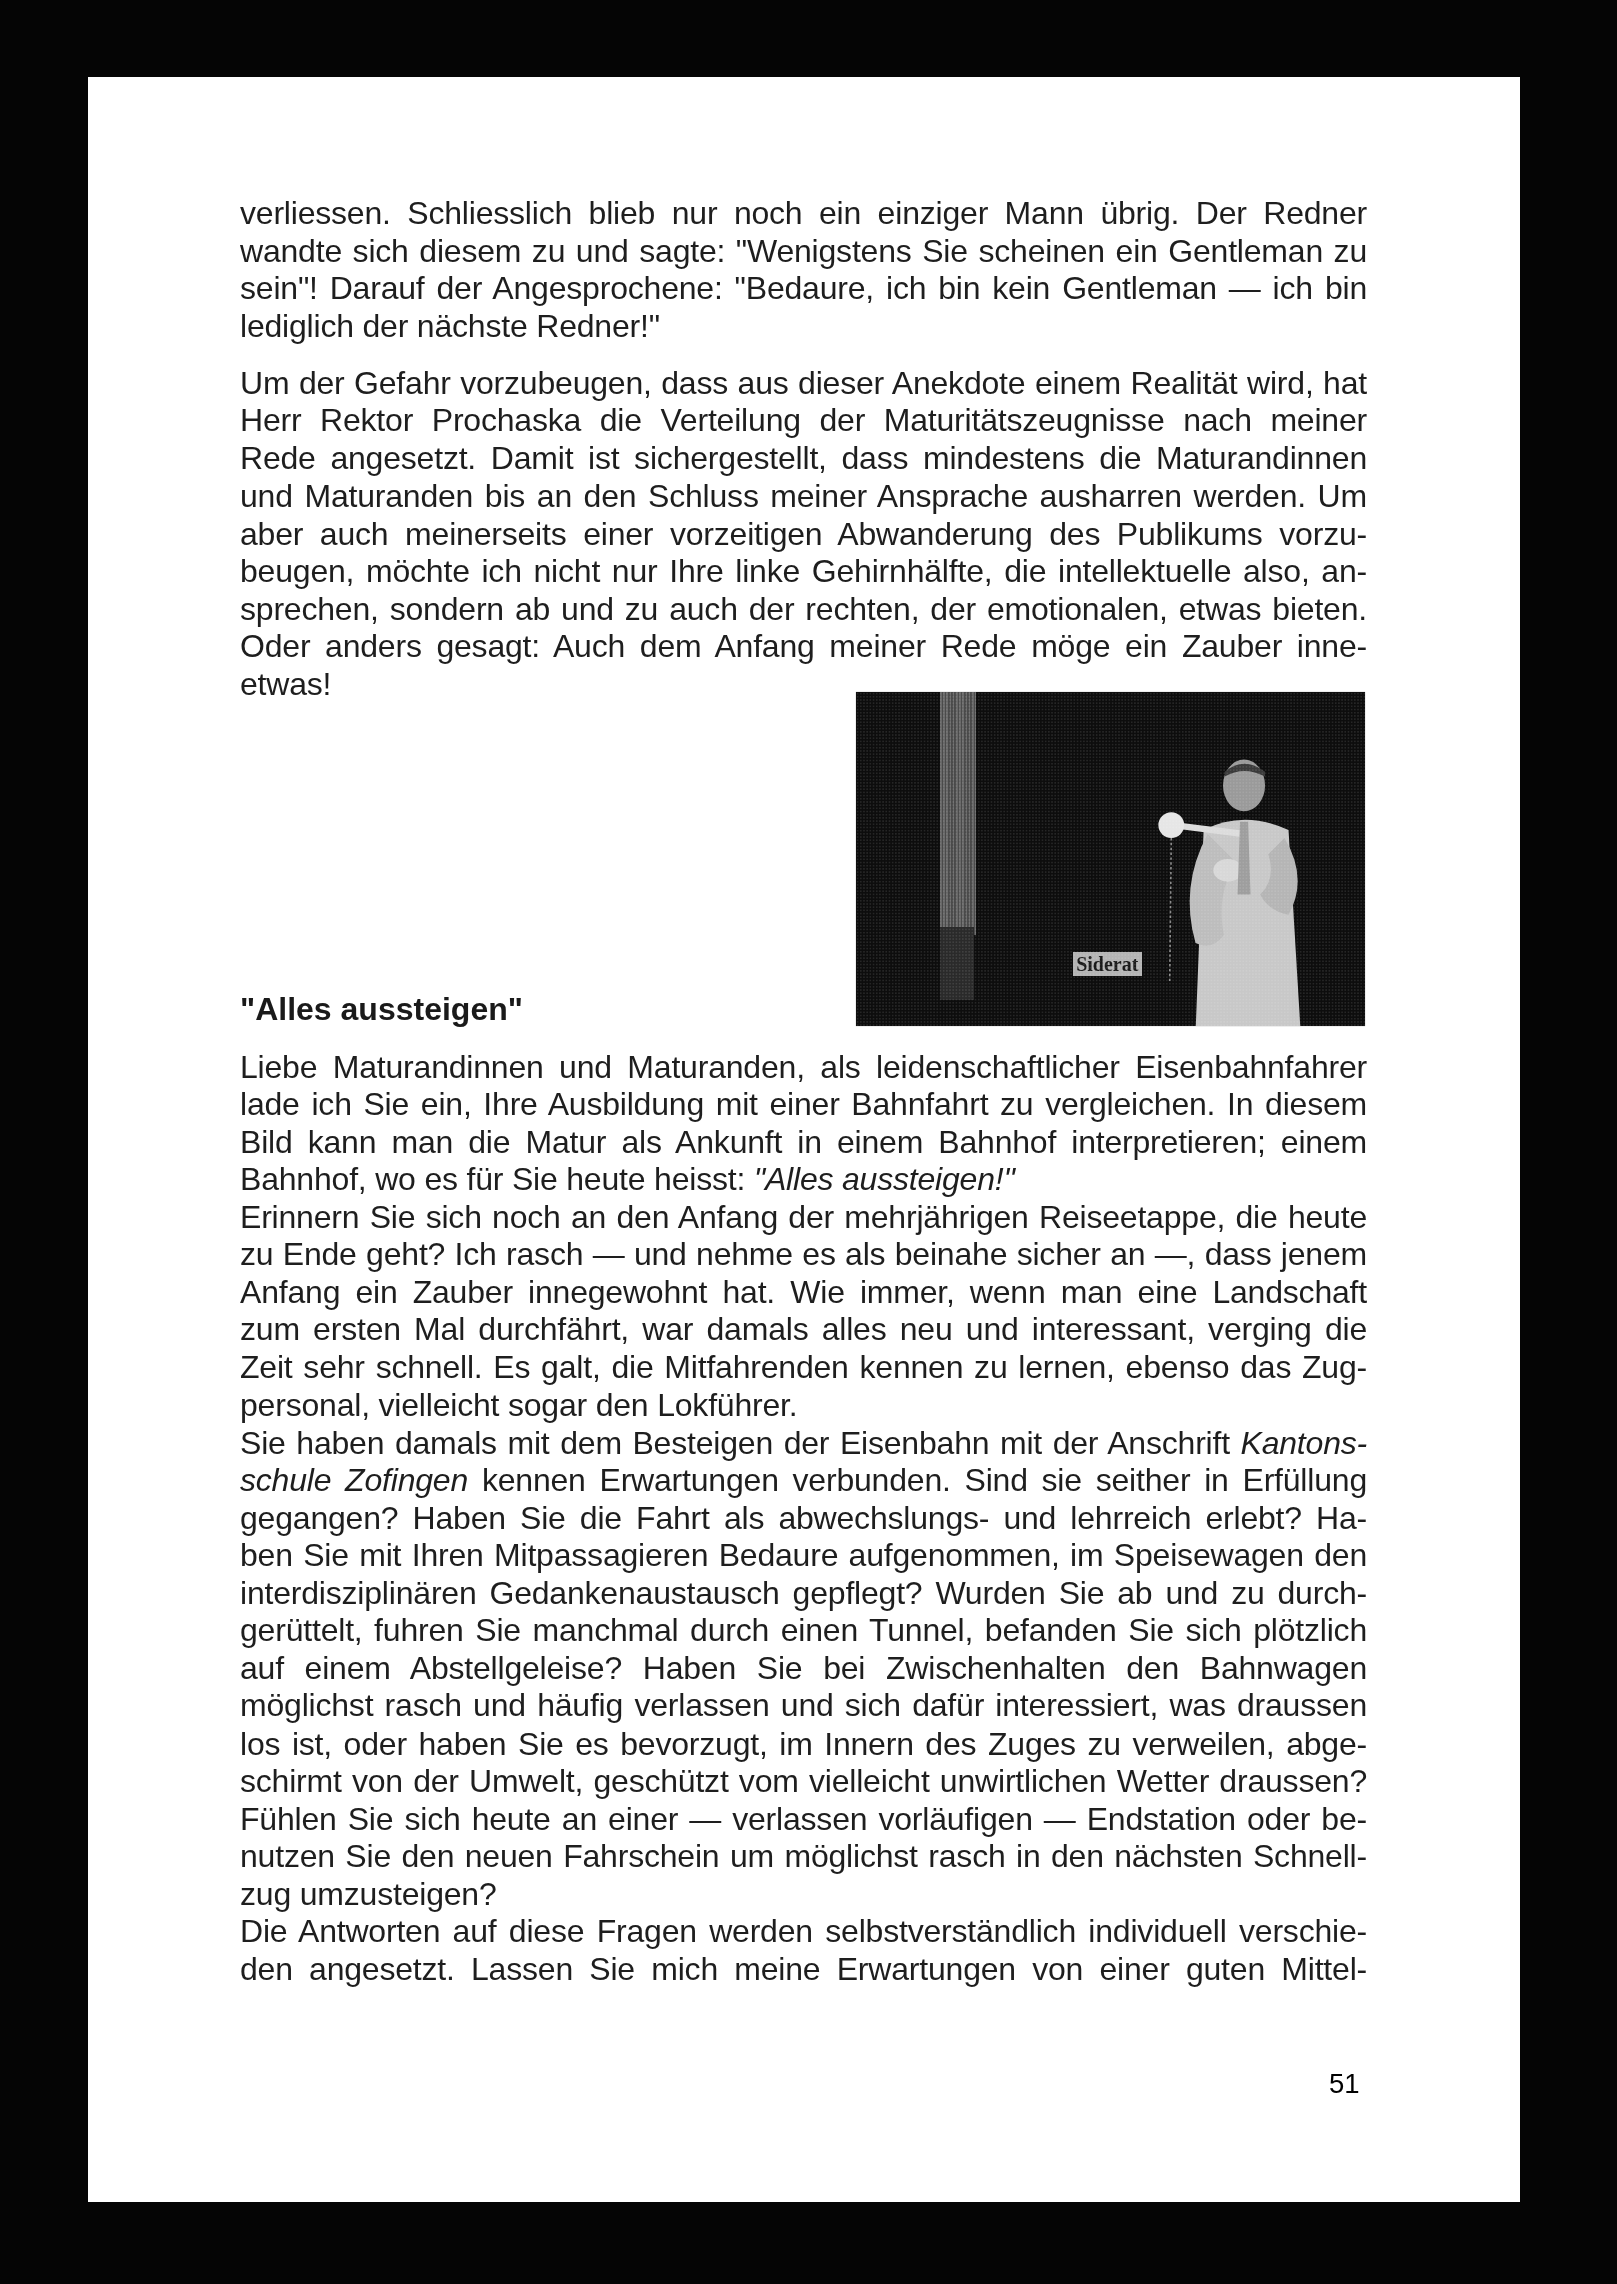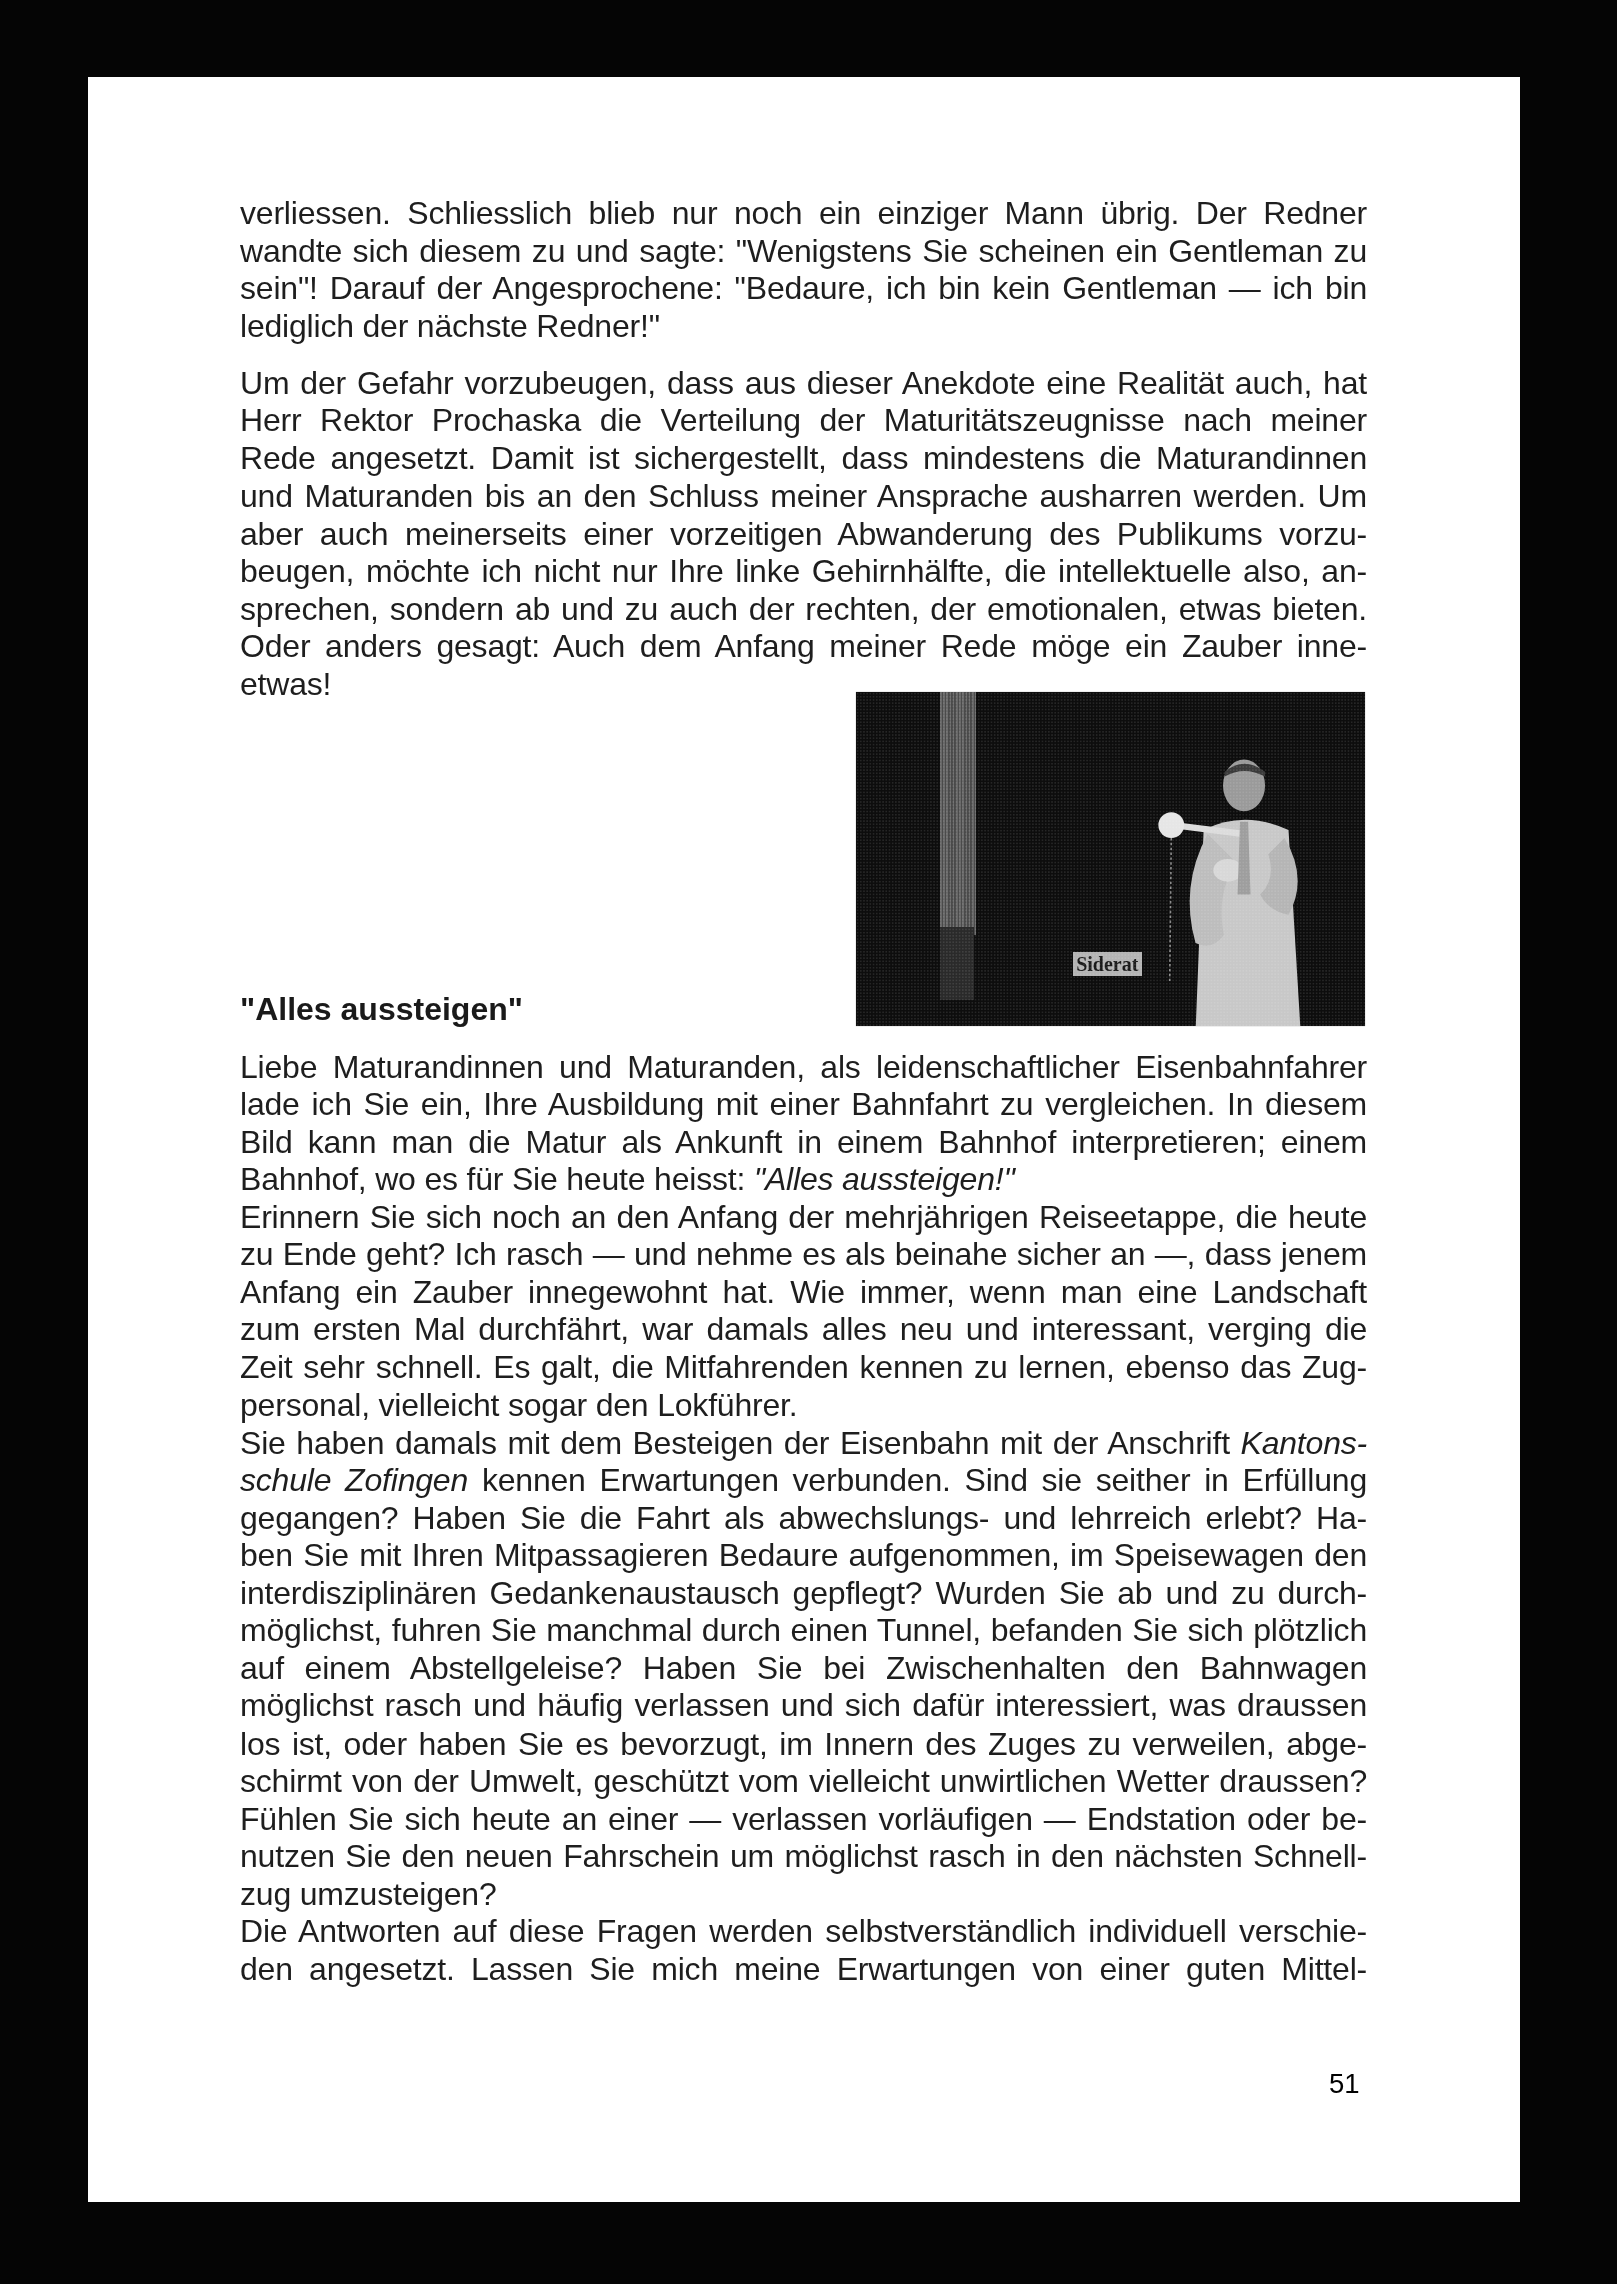--- a/index.html
+++ b/index.html
@@ -124,21 +124,21 @@
 <body>
 
 <div class="page">
   <div class="column">
 
     <div class="line just" style="top:117px">verliessen. Schliesslich blieb nur noch ein einziger Mann übrig. Der Redner</div>
     <div class="line just" style="top:155px">wandte sich diesem zu und sagte: "Wenigstens Sie scheinen ein Gentleman zu</div>
     <div class="line just" style="top:192px">sein"! Darauf der Angesprochene: "Bedaure, ich bin kein Gentleman — ich bin</div>
     <div class="line short" style="top:230px">lediglich der nächste Redner!"</div>
 
-    <div class="line just" style="top:287px">Um der Gefahr vorzubeugen, dass aus dieser Anekdote eine Realität auch, hat</div>
+    <div class="line just" style="top:287px">Um der Gefahr vorzubeugen, dass aus dieser Anekdote einem Realität wird, hat</div>
     <div class="line just" style="top:324px">Herr Rektor Prochaska die Verteilung der Maturitätszeugnisse nach meiner</div>
     <div class="line just" style="top:362px">Rede angesetzt. Damit ist sichergestellt, dass mindestens die Maturandinnen</div>
     <div class="line just" style="top:400px">und Maturanden bis an den Schluss meiner Ansprache ausharren werden. Um</div>
     <div class="line just" style="top:438px">aber auch meinerseits einer vorzeitigen Abwanderung des Publikums vorzu-</div>
     <div class="line just" style="top:475px">beugen, möchte ich nicht nur Ihre linke Gehirnhälfte, die intellektuelle also, an-</div>
     <div class="line just" style="top:513px">sprechen, sondern ab und zu auch der rechten, der emotionalen, etwas bieten.</div>
     <div class="line just" style="top:550px">Oder anders gesagt: Auch dem Anfang meiner Rede möge ein Zauber inne-</div>
     <div class="line short" style="top:588px">etwas!</div>
 
     <div class="heading" style="top:913px">"Alles aussteigen"</div>
@@ -157,21 +157,21 @@
     <div class="line short" style="top:1309px">personal, vielleicht sogar den Lokführer.</div>
     <div class="line just" style="top:1347px">
       <span>Sie haben damals mit dem Besteigen der Eisenbahn mit der Anschrift </span><span class="it">Kantons-</span>
     </div>
     <div class="line just" style="top:1384px">
       <span class="it">schule Zofingen</span><span> kennen Erwartungen verbunden. Sind sie seither in Erfüllung</span>
     </div>
     <div class="line just" style="top:1422px">gegangen? Haben Sie die Fahrt als abwechslungs- und lehrreich erlebt? Ha-</div>
     <div class="line just" style="top:1459px">ben Sie mit Ihren Mitpassagieren Bedaure aufgenommen, im Speisewagen den</div>
     <div class="line just" style="top:1497px">interdisziplinären Gedankenaustausch gepflegt? Wurden Sie ab und zu durch-</div>
-    <div class="line just" style="top:1534px">möglichst, fuhren Sie manchmal durch einen Tunnel, befanden Sie sich plötzlich</div>
+    <div class="line just" style="top:1534px">gerüttelt, fuhren Sie manchmal durch einen Tunnel, befanden Sie sich plötzlich</div>
     <div class="line just" style="top:1572px">auf einem Abstellgeleise? Haben Sie bei Zwischenhalten den Bahnwagen</div>
     <div class="line just" style="top:1609px">möglichst rasch und häufig verlassen und sich dafür interessiert, was draussen</div>
     <div class="line just" style="top:1648px">los ist, oder haben Sie es bevorzugt, im Innern des Zuges zu verweilen, abge-</div>
     <div class="line just" style="top:1685px">schirmt von der Umwelt, geschützt vom vielleicht unwirtlichen Wetter draussen?</div>
     <div class="line just" style="top:1723px">Fühlen Sie sich heute an einer — verlassen vorläufigen — Endstation oder be-</div>
     <div class="line just" style="top:1760px">nutzen Sie den neuen Fahrschein um möglichst rasch in den nächsten Schnell-</div>
     <div class="line short" style="top:1798px">zug umzusteigen?</div>
     <div class="line just" style="top:1835px">Die Antworten auf diese Fragen werden selbstverständlich individuell verschie-</div>
     <div class="line just" style="top:1873px">den angesetzt. Lassen Sie mich meine Erwartungen von einer guten Mittel-</div>
   </div>

